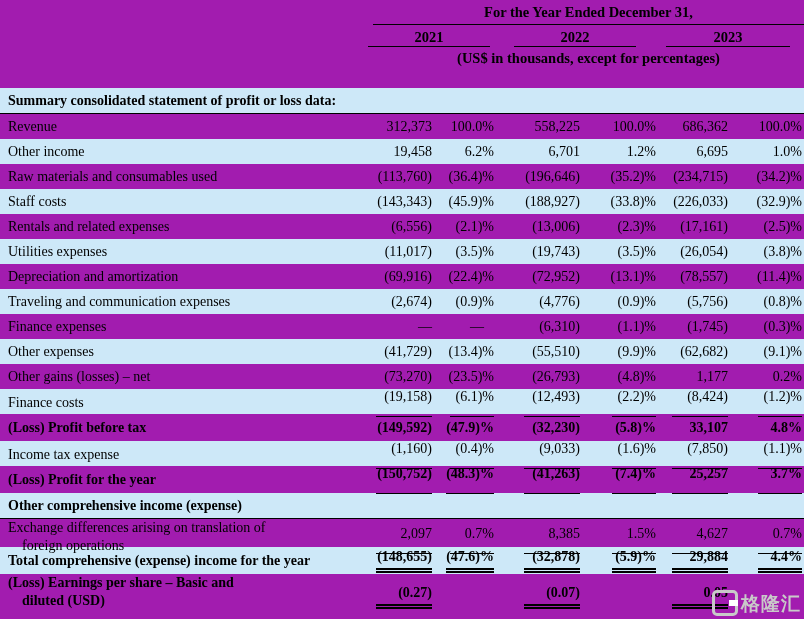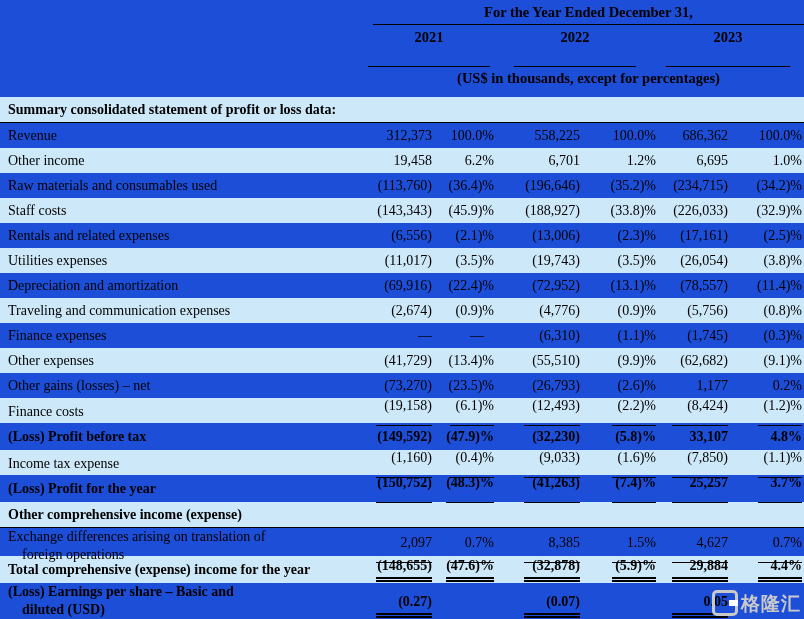--- a/index.html
+++ b/index.html
@@ -1,32 +1,32 @@
 <!DOCTYPE html>
 <html><head>
 <meta charset="utf-8">
 <style>
   html,body{margin:0;padding:0;background:#fff;}
   .page{
-    position:relative;width:804px;height:619px;background:#1d4ed8;
+    position:relative;width:804px;height:619px;background:#a21caf;
     font-family:"Liberation Serif","DejaVu Serif",serif;color:#000;
     overflow:hidden;box-sizing:border-box;padding-top:4px;
   }
   
   .h-row1{display:grid;grid-template-columns:373px 1fr;}
   .h-title{font-weight:bold;font-size:14.5px;text-align:center;
     border-bottom:1.5px solid #000;padding-bottom:3px;}
   .h-row2{display:grid;grid-template-columns:368px 126px 162px 146px;}
   .h-year{font-weight:bold;font-size:14.5px;text-align:center;
-    border-bottom:1.5px solid #000;padding:4px 0 20px 0;}
+    border-bottom:1.5px solid #000;padding:4px 0 0 0;}
   .h-year.y1{margin-right:4px;}
   .h-year.y2{margin:0 20px;}
   .h-year.y3{margin:0 12px 0 10px;}
   .h-row3{display:grid;grid-template-columns:373px 1fr;}
-  .h-units{font-weight:bold;font-size:14.5px;text-align:center;padding:3px 0 9px 0;}
+  .h-units{font-weight:bold;font-size:14.5px;text-align:center;padding:3px 0 20px 0;}
   
   .tbody{margin-top:1px;}
   .row{
     display:grid;
     grid-template-columns:368px 64px 62px 86px 76px 72px 74px;
     align-items:center;height:25px;font-size:14px;
   }
   .row.stripe{background:#cde8f8;}
   .row.bold{font-weight:bold;}
   .row.section{height:25px;}
@@ -187,21 +187,21 @@
       <div class="cell v"><span class="val">(9.9)%</span></div>
       <div class="cell v"><span class="val">(62,682)</span></div>
       <div class="cell v"><span class="val">(9.1)%</span></div>
     </div>
 
     <div class="row">
       <div class="cell label"><span class="l1">Other gains (losses) – net</span></div>
       <div class="cell v"><span class="val">(73,270)</span></div>
       <div class="cell v"><span class="val">(23.5)%</span></div>
       <div class="cell v"><span class="val">(26,793)</span></div>
-      <div class="cell v"><span class="val">(2.6)%</span></div>
+      <div class="cell v"><span class="val">(4.8)%</span></div>
       <div class="cell v"><span class="val">1,177</span></div>
       <div class="cell v"><span class="val">0.2%</span></div>
     </div>
 
     <div class="row stripe">
       <div class="cell label"><span class="l1">Finance costs</span></div>
       <div class="cell v"><span class="val u mw-val">(19,158)</span></div>
       <div class="cell v"><span class="val u mw-pct">(6.1)%</span></div>
       <div class="cell v"><span class="val u mw-val">(12,493)</span></div>
       <div class="cell v"><span class="val u mw-pct">(2.2)%</span></div>

